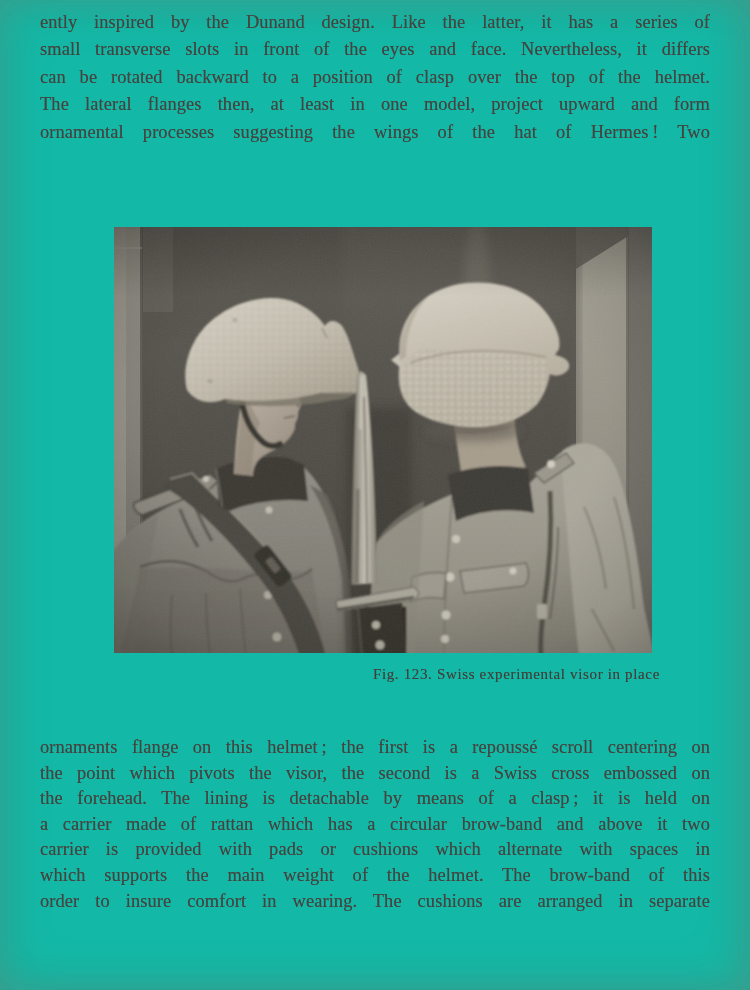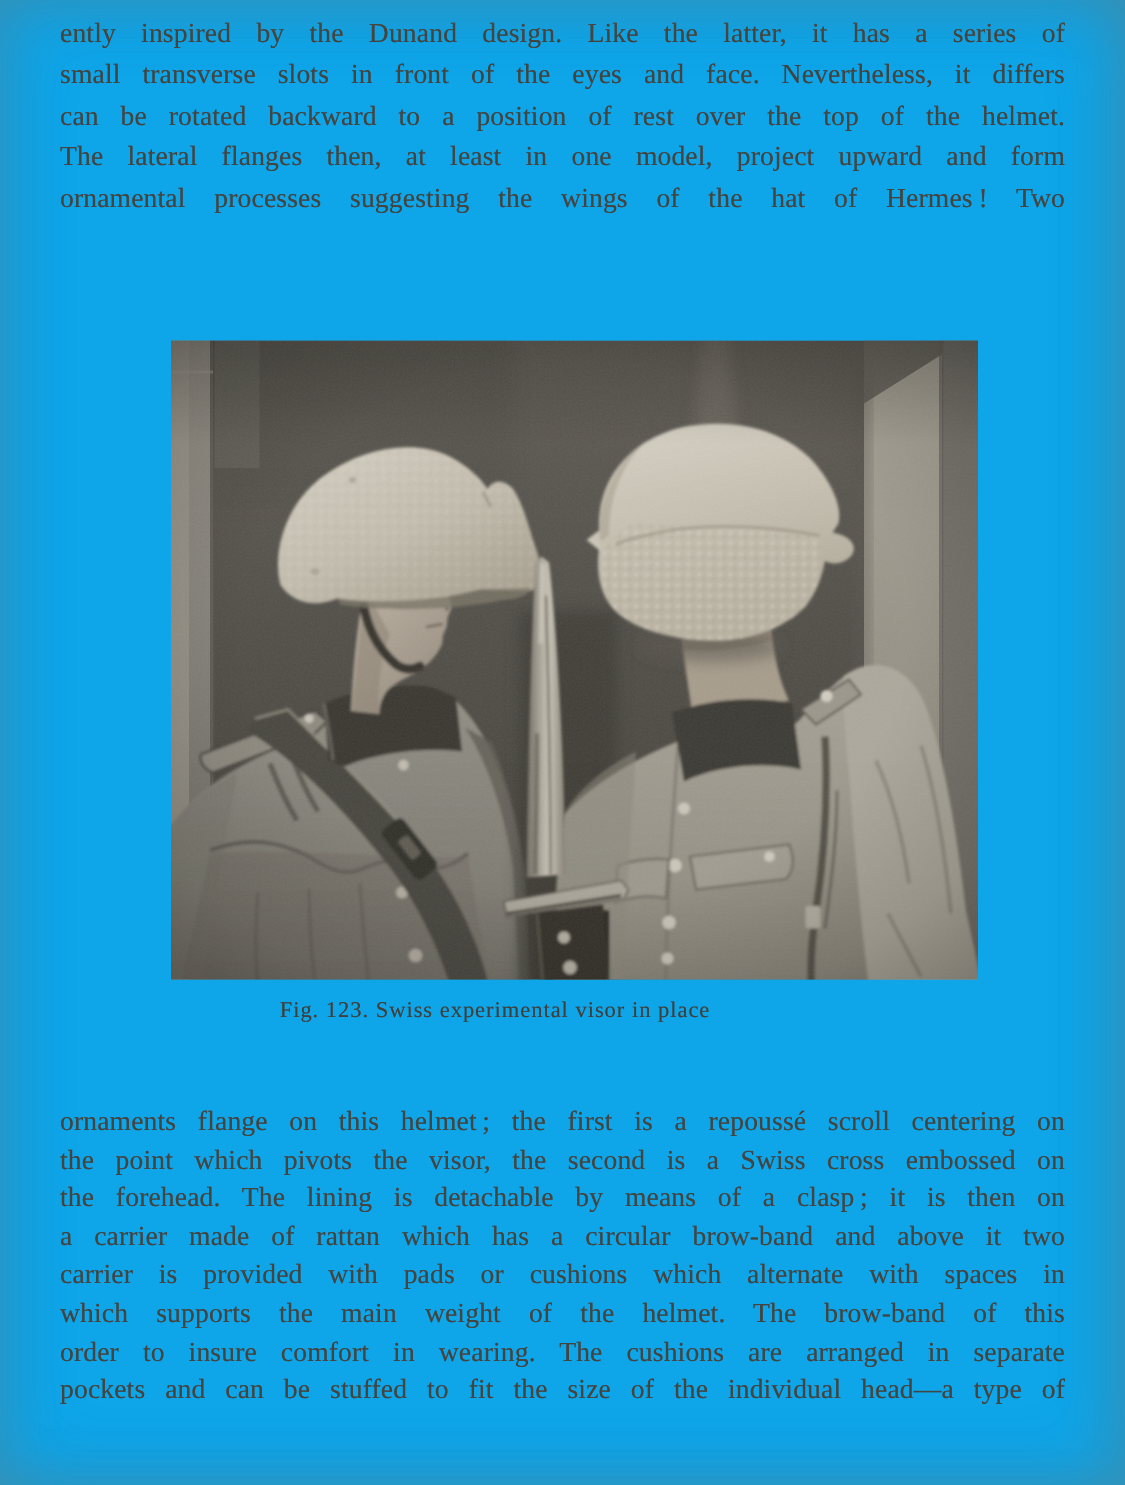--- a/index.html
+++ b/index.html
@@ -1,49 +1,49 @@
 <!DOCTYPE html>
 <html><head>
 <meta charset="utf-8">
 <style>
   html,body { margin:0; padding:0; background:#e8e6e0; }
   .page {
     position:relative; width:750px; height:990px; overflow:hidden;
-    background:#0ea5e9;
+    background:#14b8a6;
     font-family:"Liberation Serif", serif;
   }
   .page::after {
     content:""; position:absolute; inset:0; pointer-events:none;
     box-shadow: inset 0 0 55px rgba(120,114,102,.16),
                 inset -12px -6px 34px rgba(120,114,102,.20),
                 inset 10px 8px 34px rgba(120,114,102,.14);
   }
   .para { position:absolute; left:40px; width:670px; color:#45443f;
           font-size:18.4px; letter-spacing:.1px; }
   .para .tline { text-align:justify; text-align-last:justify; overflow:hidden;
                  text-shadow:0 0 .4px rgba(64,62,58,.55); }
   .para-top { top:9px; }
   .para-top .tline { height:27.4px; line-height:27.4px; }
   .para-bottom { top:735px; }
   .para-bottom .tline { height:25.6px; line-height:25.6px; }
   .photo { position:absolute; left:114px; top:227px; width:538px; height:426px; }
   .photo svg { display:block; }
   .caption { position:absolute; left:0; top:666px; width:660px;
-             text-align:center; font-size:15px; letter-spacing:.65px;
+             text-align:right; font-size:15px; letter-spacing:.65px;
              color:#413f3a; text-shadow:0 0 .4px rgba(64,62,58,.5); }
 </style>
 </head>
 <body>
 
 <div class="page">
 
   <div class="para para-top">
     <div class="tline">ently inspired by the Dunand design. Like the latter, it has a series of</div>
     <div class="tline">small transverse slots in front of the eyes and face. Nevertheless, it differs</div>
-    <div class="tline">can be rotated backward to a position of rest over the top of the helmet.</div>
+    <div class="tline">can be rotated backward to a position of clasp over the top of the helmet.</div>
     <div class="tline">The lateral flanges then, at least in one model, project upward and form</div>
     <div class="tline">ornamental processes suggesting the wings of the hat of Hermes ! Two</div>
   </div>
 
   <div class="photo">
   <svg width="538" height="426" viewBox="0 0 538 426" xmlns="http://www.w3.org/2000/svg">
     <defs>
       <clipPath id="ph">
             <rect x="0" y="0" width="538" height="426"></rect>
           </clipPath>
@@ -244,21 +244,20 @@
       <rect x="0" y="0" width="538" height="426" fill="url(#vig)"></rect>
     </g>
   </svg>
   </div>
 
   <div class="caption">Fig. 123. Swiss experimental visor in place</div>
 
   <div class="para para-bottom">
     <div class="tline">ornaments flange on this helmet ; the first is a repoussé scroll centering on</div>
     <div class="tline">the point which pivots the visor, the second is a Swiss cross embossed on</div>
-    <div class="tline">the forehead. The lining is detachable by means of a clasp ; it is then on</div>
+    <div class="tline">the forehead. The lining is detachable by means of a clasp ; it is held on</div>
     <div class="tline">a carrier made of rattan which has a circular brow-band and above it two</div>
     <div class="tline">carrier is provided with pads or cushions which alternate with spaces in</div>
     <div class="tline">which supports the main weight of the helmet. The brow-band of this</div>
     <div class="tline">order to insure comfort in wearing. The cushions are arranged in separate</div>
-    <div class="tline">pockets and can be stuffed to fit the size of the individual head—a type of</div>
   </div>
 
 </div>
 
 </body></html>

